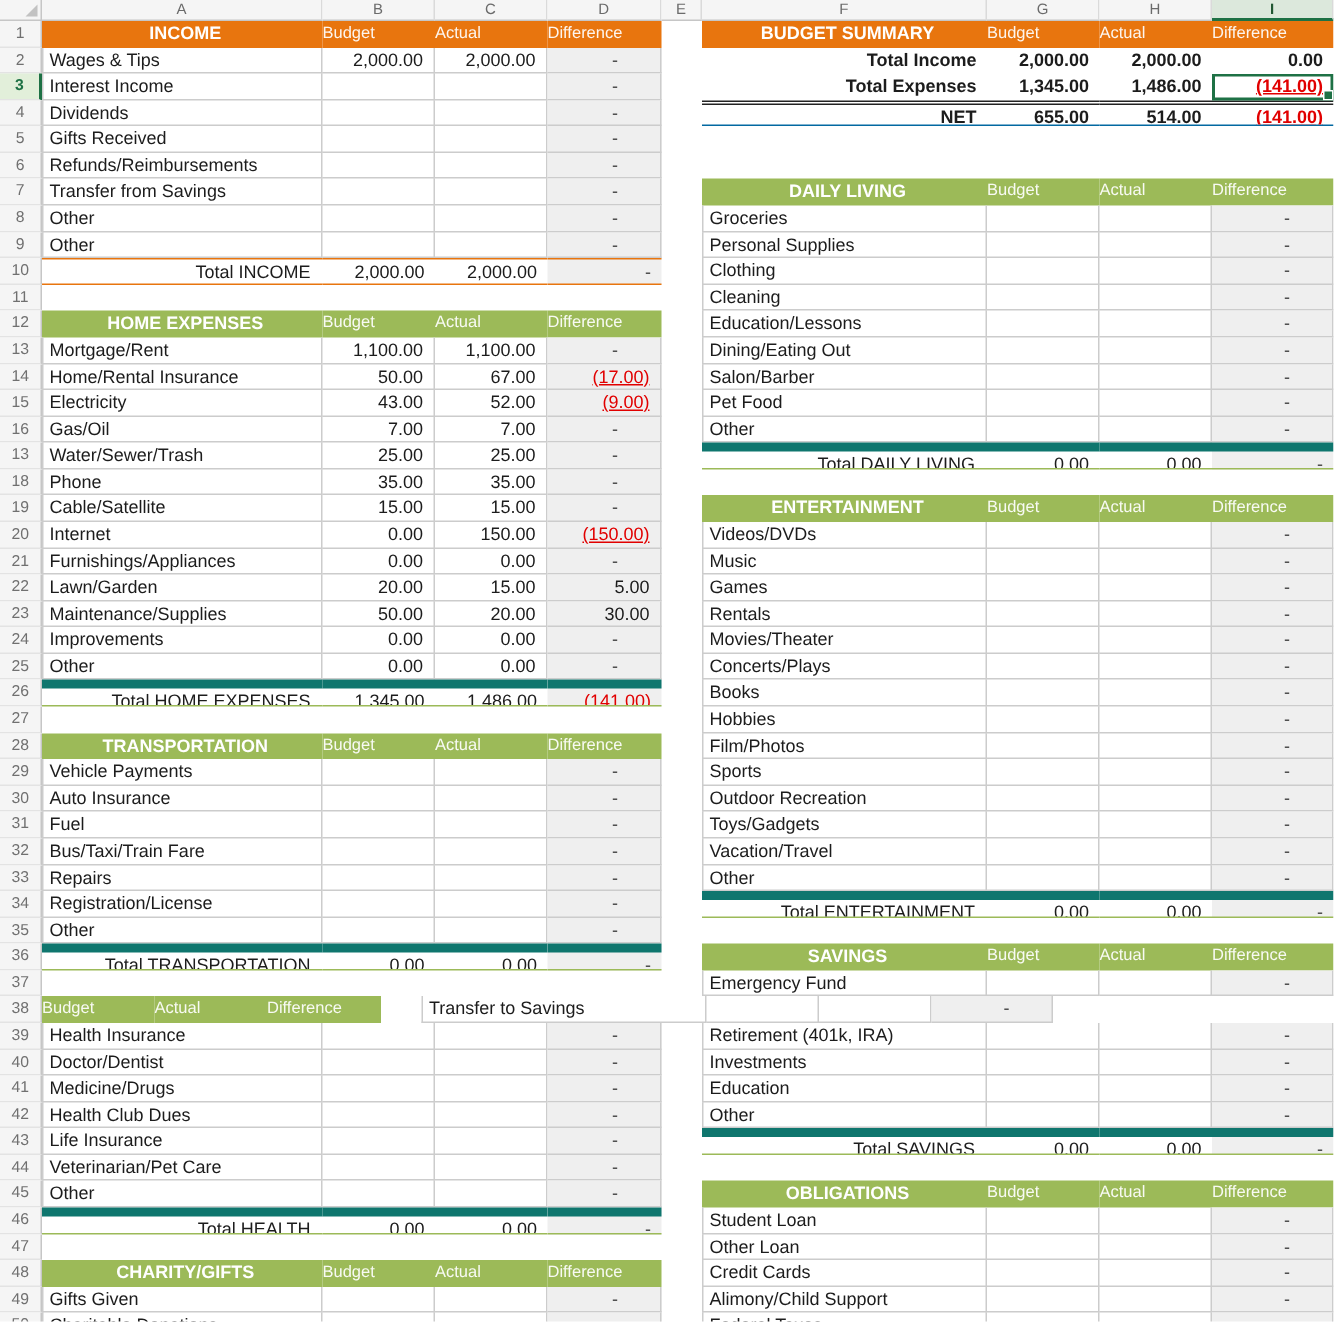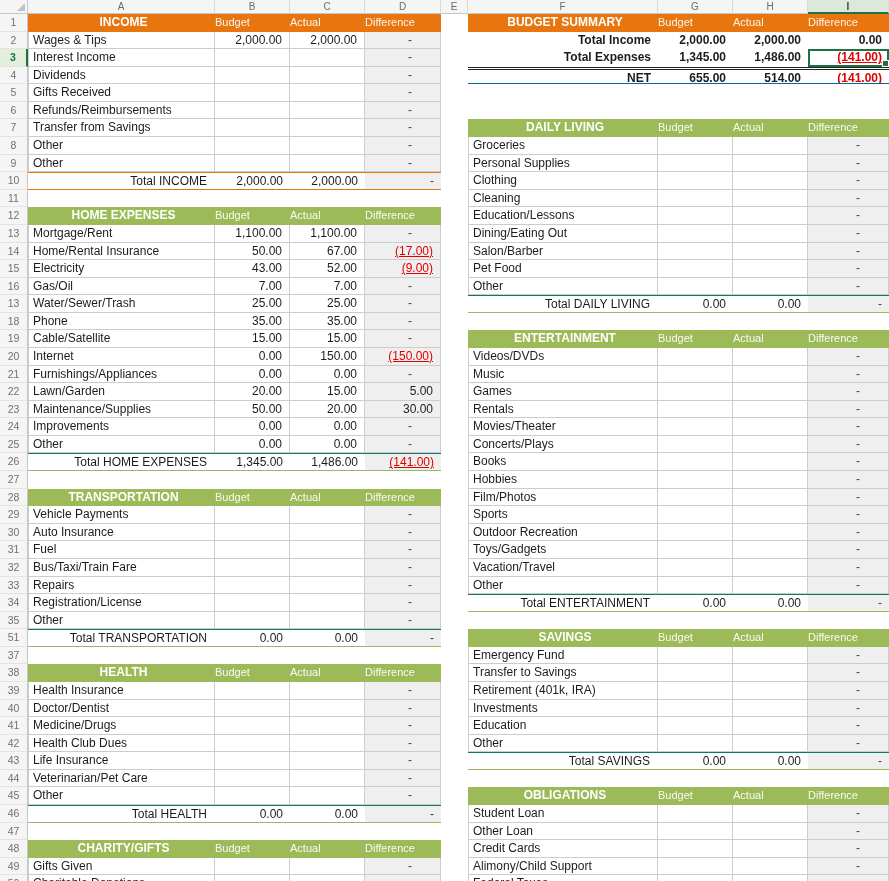--- a/index.html
+++ b/index.html
@@ -39,21 +39,21 @@
   .lab { border-left:1px solid #CCCCCC; border-right:1px solid #CCCCCC; border-bottom:1px solid #CCCCCC; padding-left:4px; }
   .num { text-align:right; padding-right:7px; border-right:1px solid #CCCCCC; border-bottom:1px solid #CCCCCC; }
   .diff { background:#EFEFEF; }
   .dash { padding-right:28px; color:#444; }
   .neg  { color:#E10000;text-decoration:underline; }
 
   
   .tlab { text-align:right; padding-right:8px; }
   .tnum { text-align:right; padding-right:7px; }
   .torg { border-top:1px solid #E8750E; border-bottom:1px solid #E8750E; }
-  .tgrn { border-top:1px solid #0f766e; border-bottom:1px solid #9CBA58; }
+  .tgrn { border-top:6px solid #0f766e; border-bottom:1px solid #9CBA58; }
 
   
   .slab { font-weight:bold; text-align:right; padding-right:7px; }
   .snum { font-weight:bold; text-align:right; padding-right:7px; }
   .netc { border-top:3px double #222; border-bottom:1px solid #0369a1; }
 
   
   .selected { box-shadow:inset 0 0 0 2px #1E7145; position:relative; }
   .selected::after { content:""; position:absolute; right:0; bottom:0; width:5px; height:5px;
          background:#1E7145; border:1px solid #fff; }
@@ -489,21 +489,21 @@
         <div class="cell wB num"></div>
         <div class="cell wC num"></div>
         <div class="cell wD num diff dash">-</div>
         <div class="cell wE"></div>
         <div class="cell wF"></div>
         <div class="cell wG"></div>
         <div class="cell wH"></div>
         <div class="cell wI"></div>
       </div>
       <div class="row">
-        <div class="rowhdr">51</div>
+        <div class="rowhdr">36</div>
         <div class="cell wA tlab tgrn">Total TRANSPORTATION</div>
         <div class="cell wB tnum tgrn">0.00</div>
         <div class="cell wC tnum tgrn">0.00</div>
         <div class="cell wD tnum tgrn diff dash">-</div>
         <div class="cell wE"></div>
         <div class="cell wF hl grn">SAVINGS</div>
         <div class="cell wG hs grn">Budget</div>
         <div class="cell wH hs grn">Actual</div>
         <div class="cell wI hs grn">Difference</div>
       </div>
@@ -514,21 +514,20 @@
         <div class="cell wC"></div>
         <div class="cell wD"></div>
         <div class="cell wE"></div>
         <div class="cell wF lab">Emergency Fund</div>
         <div class="cell wG num"></div>
         <div class="cell wH num"></div>
         <div class="cell wI num diff dash">-</div>
       </div>
       <div class="row">
         <div class="rowhdr">38</div>
-        <div class="cell wA hl grn">HEALTH</div>
         <div class="cell wB hs grn">Budget</div>
         <div class="cell wC hs grn">Actual</div>
         <div class="cell wD hs grn">Difference</div>
         <div class="cell wE"></div>
         <div class="cell wF lab">Transfer to Savings</div>
         <div class="cell wG num"></div>
         <div class="cell wH num"></div>
         <div class="cell wI num diff dash">-</div>
       </div>
       <div class="row">

